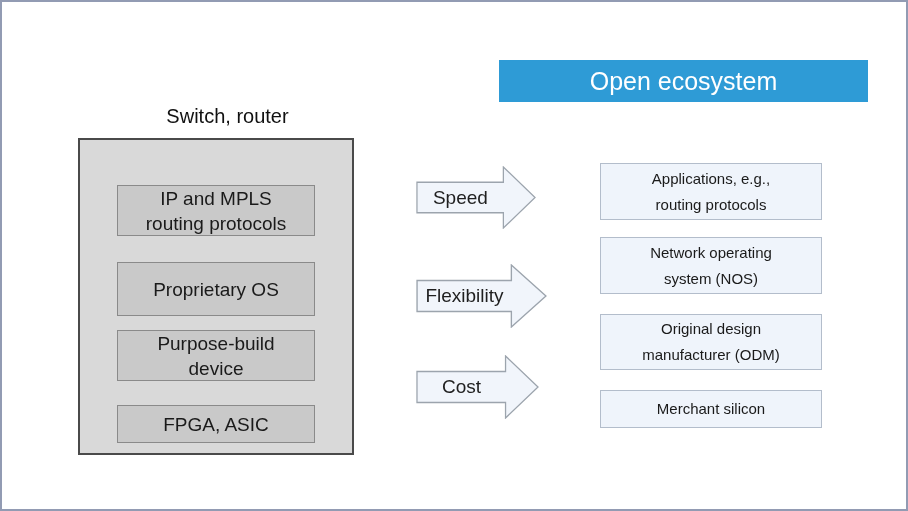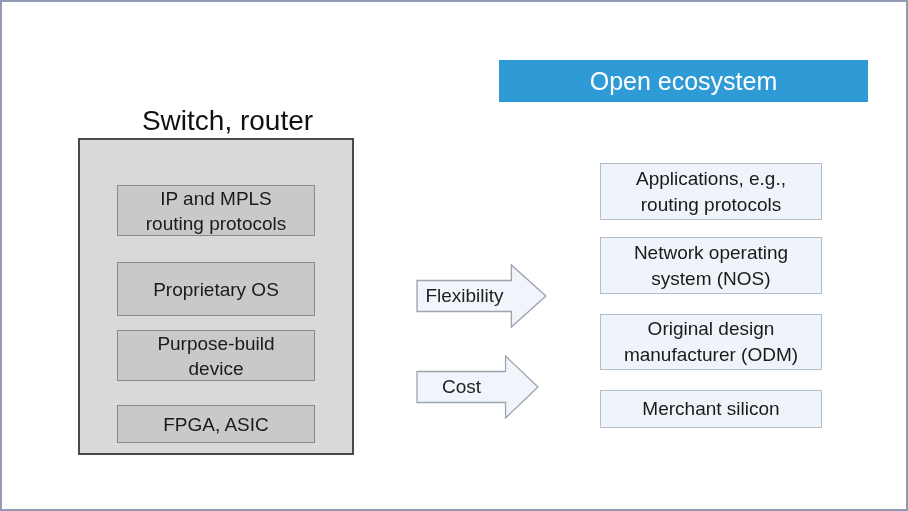--- a/index.html
+++ b/index.html
@@ -32,21 +32,21 @@
   .hdr-left  { left: 41px; }
   .hdr-right { left: 497px; }
 
   
   .sublabel {
     position: absolute;
     left: 41px;
     top: 103px;
     width: 369px;
     text-align: center;
-    font-size: 28px;
+    font-size: 20px;
     color: #111111;
   }
 
   
   .container-box {
     position: absolute;
     left: 76px;
     top: 136px;
     width: 276px;
     height: 317px;
@@ -96,21 +96,21 @@
 
   
   .right-box {
     position: absolute;
     left: 598px;
     width: 222px;
     box-sizing: border-box;
     background: #eff4fb;
     border: 1px solid #b3bdcb;
     color: #1a1a1a;
-    font-size: 19px;
+    font-size: 15px;
     line-height: 26px;
     display: flex;
     align-items: center;
     justify-content: center;
     text-align: center;
     white-space: pre-line;
   }
   .right-box-1 { top: 161px; height: 57px; }
   .right-box-2 { top: 235px; height: 57px; }
   .right-box-3 { top: 312px; height: 56px; }
@@ -127,20 +127,26 @@
 
   <div class="container-box"></div>
 
   <div class="inner-box inner-box-1">IP and MPLS
 routing protocols</div>
   <div class="inner-box inner-box-2">Proprietary OS</div>
   <div class="inner-box inner-box-3">Purpose-build
 device</div>
   <div class="inner-box inner-box-4">FPGA, ASIC</div>
 
+  <div class="arrow arrow-speed">
+    <svg viewBox="0 0 125 64" preserveAspectRatio="none">
+      <polygon points="1,16.5 91,16.5 91,1 124,32 91,63 91,47.5 1,47.5" fill="#f1f5fb" stroke="#9ca4ad" stroke-width="1.3"></polygon>
+    </svg>
+    <span class="arrow-label">Speed</span>
+  </div>
 
   <div class="arrow arrow-cost">
     <svg viewBox="0 0 125 64" preserveAspectRatio="none">
       <polygon points="1,16.5 91,16.5 91,1 124,32 91,63 91,47.5 1,47.5" fill="#f1f5fb" stroke="#9ca4ad" stroke-width="1.3"></polygon>
     </svg>
     <span class="arrow-label">Cost</span>
   </div>
 
   <div class="arrow arrow-flexibility">
     <svg viewBox="0 0 125 64" preserveAspectRatio="none">

